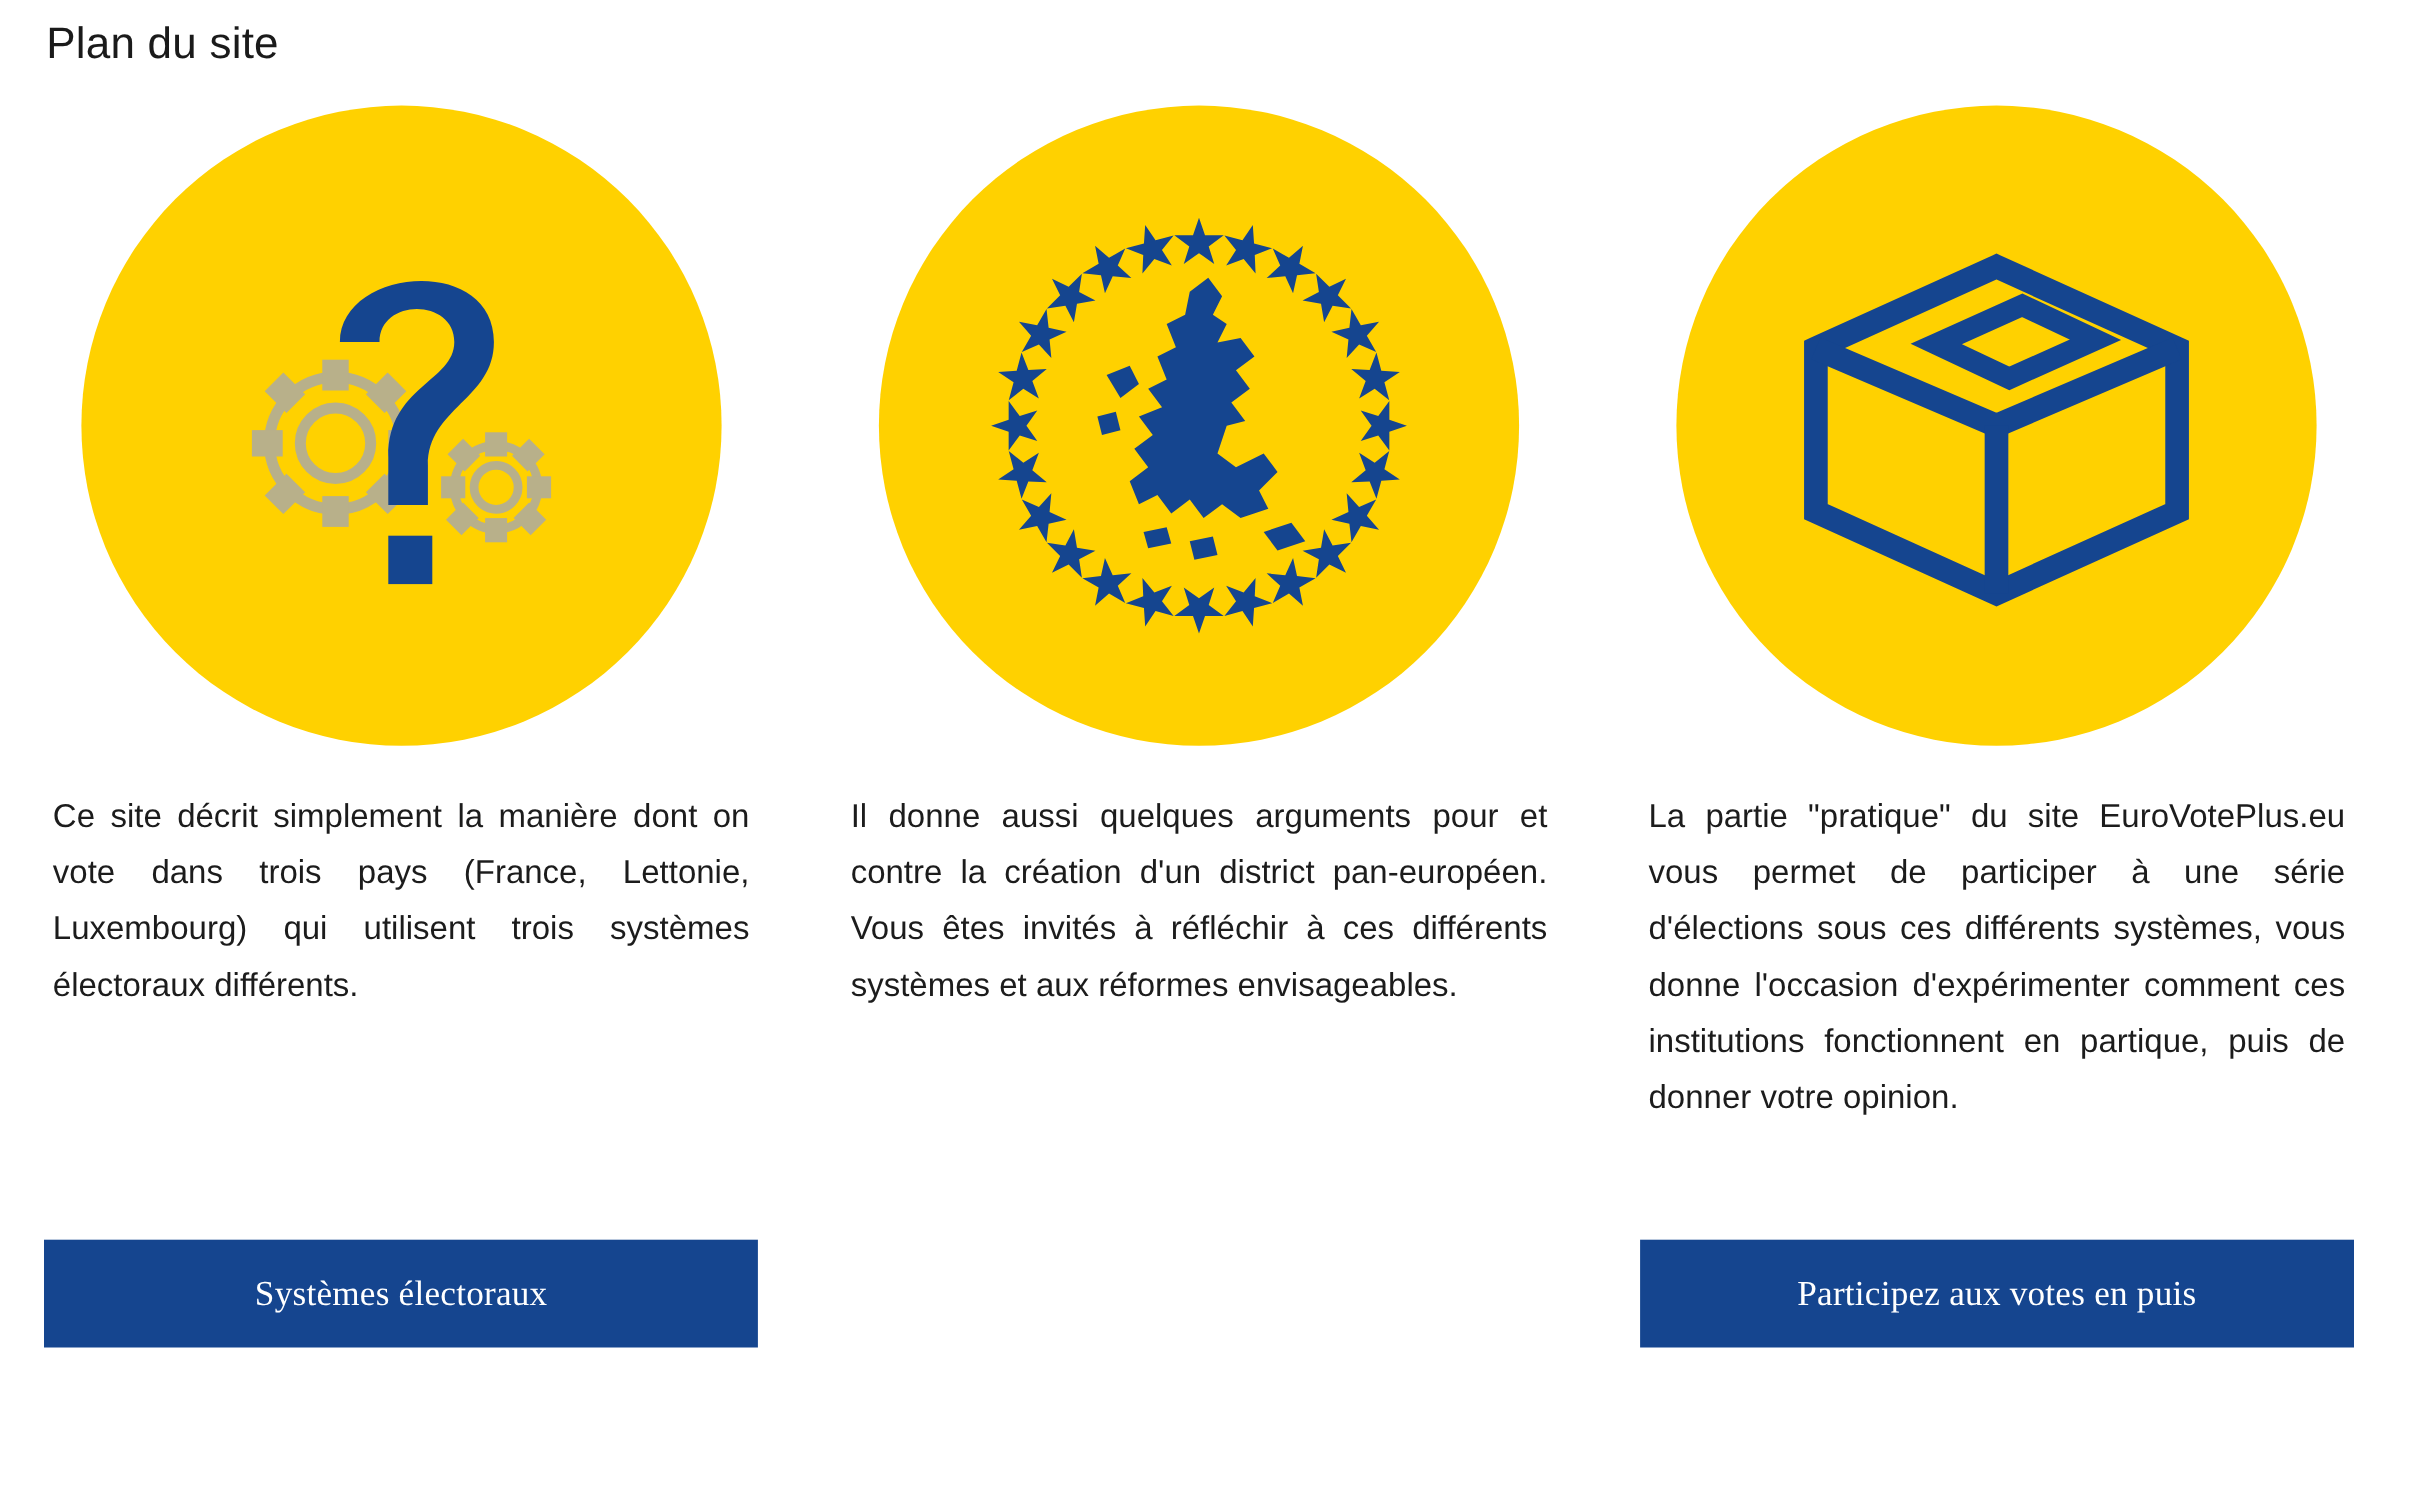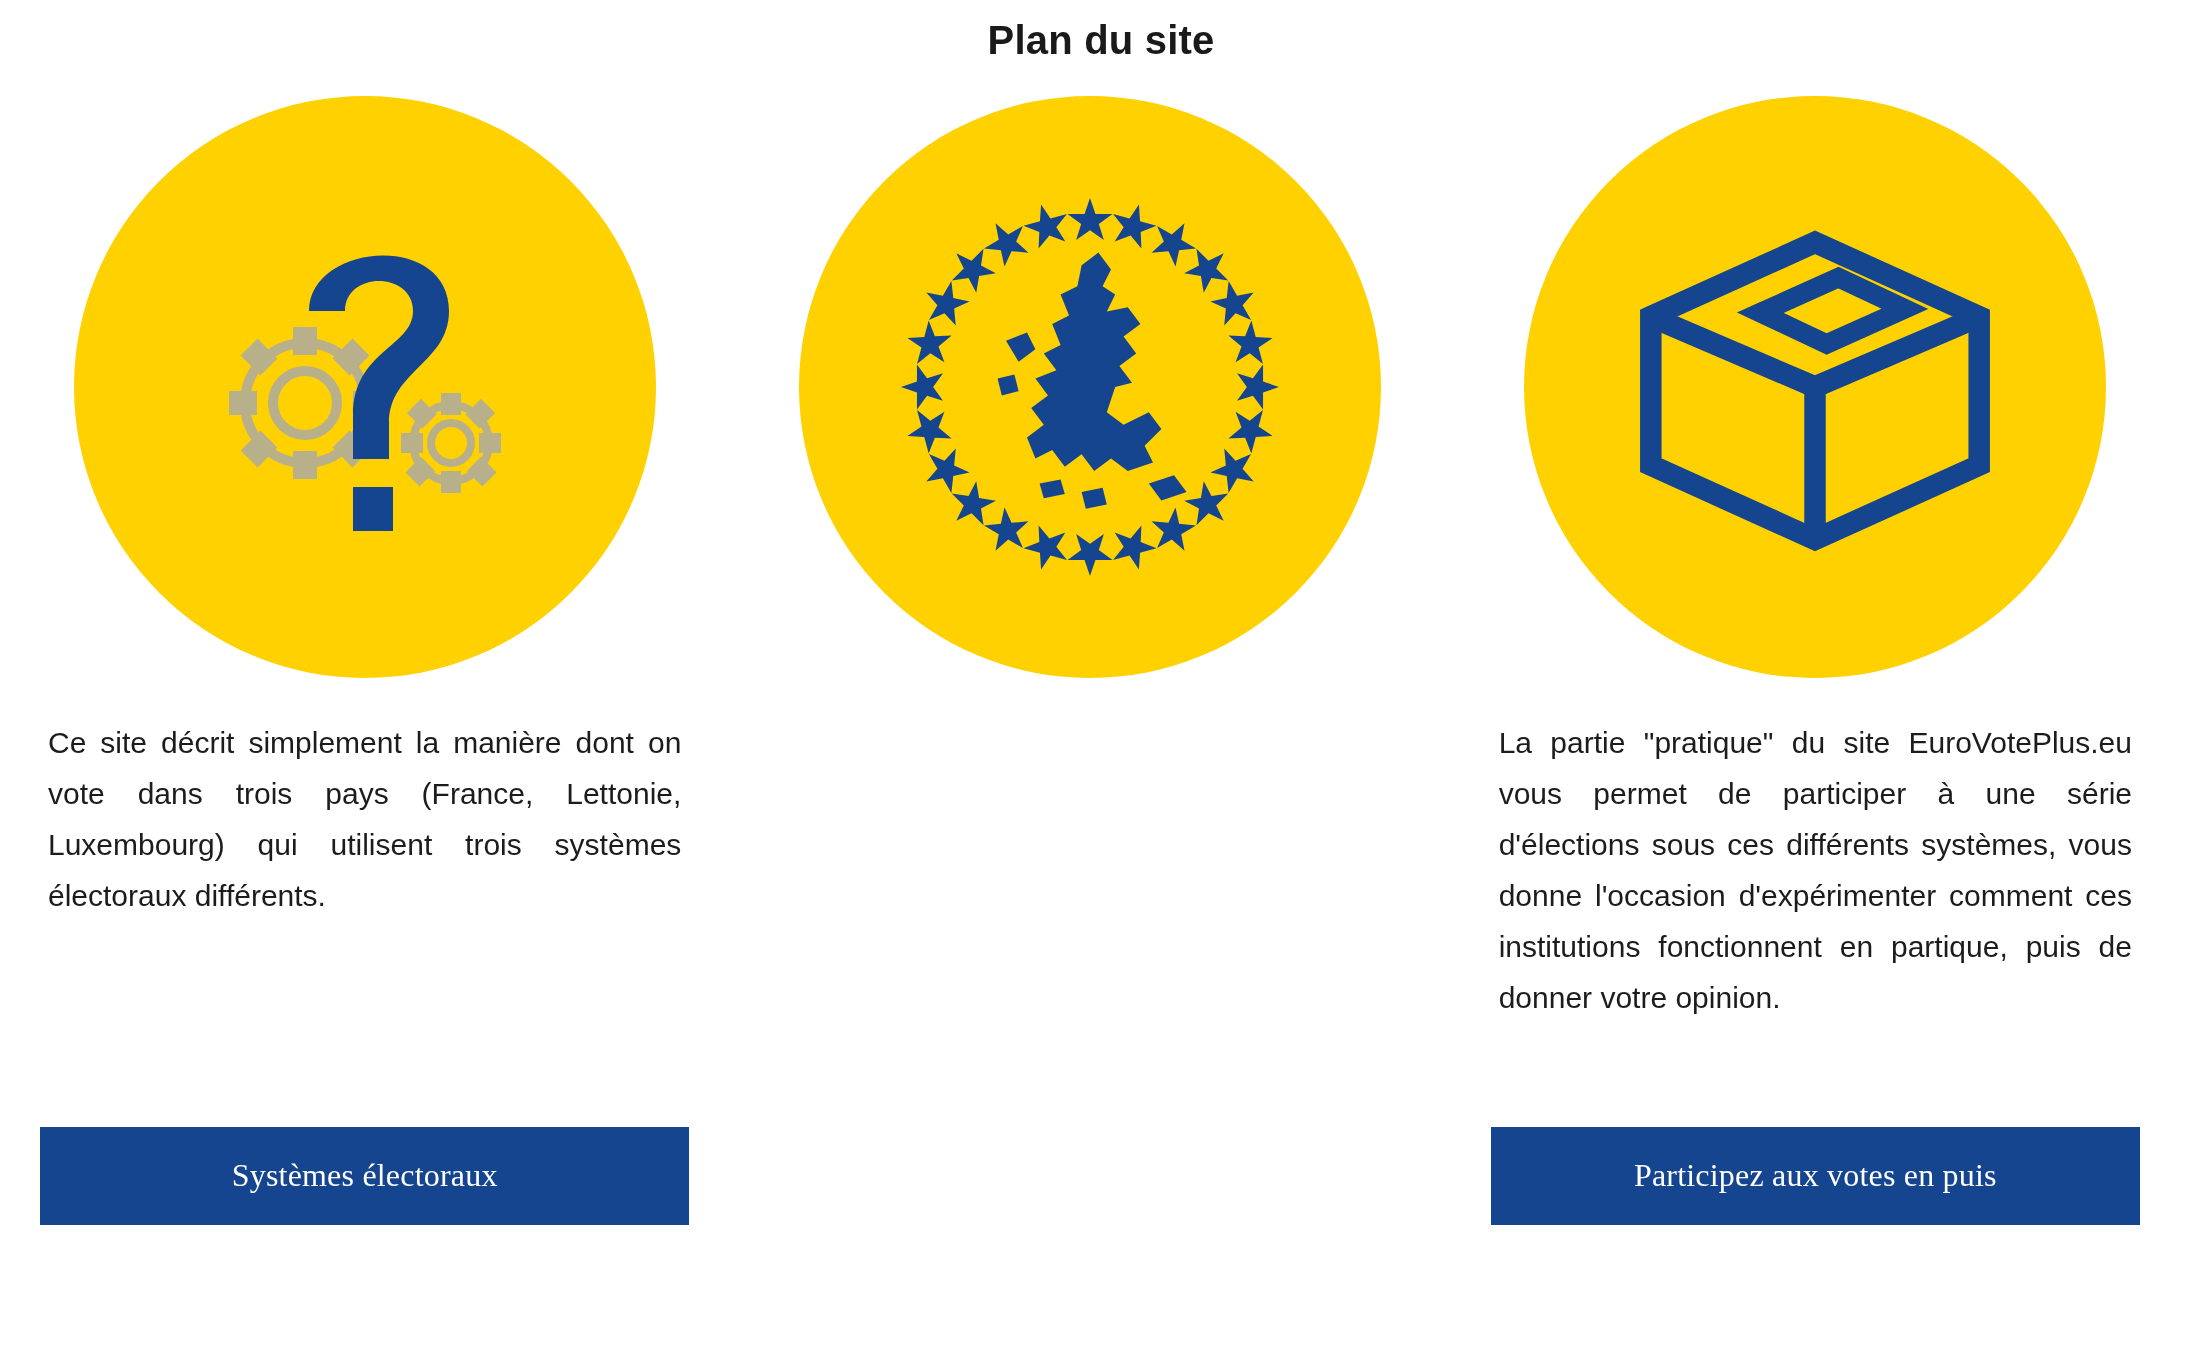--- a/index.html
+++ b/index.html
@@ -15,25 +15,24 @@
     overflow: hidden;
   }
   .page {
     width: 2200px;
     height: 1364px;
     padding: 18px 40px 0 40px;
     position: relative;
   }
   .page-title {
     font-size: 40px;
-    font-weight: bold;
+    font-weight: normal;
     color: #1a1a1a;
     letter-spacing: 0.2px;
     margin: 0 0 24px 2px;
-    text-align: center;
   }
   .columns {
     display: flex;
     gap: 76px;
     width: 2100px;
   }
   .col {
     width: 650px;
     display: flex;
     flex-direction: column;
@@ -180,20 +179,21 @@
                 <path d="M60 78 L70 74 L74 82 L66 88 Z"></path>
                 <path d="M56 96 L64 94 L66 102 L58 104 Z"></path>
                 <path d="M128 146 L140 142 L146 150 L134 154 Z"></path>
                 <path d="M96 150 L106 148 L108 156 L98 158 Z"></path>
                 <path d="M76 146 L86 144 L88 151 L78 153 Z"></path>
               </g>
             </svg>
           </span>
         </div>
       </div>
+      <p class="col-text">Il donne aussi quelques arguments pour et contre la création d'un district pan-européen. Vous êtes invités à réfléchir à ces différents systèmes et aux réformes envisageables.</p>
     </div>
 
     <div class="col">
       <div class="icon-wrap">
         <div class="circle">
           <span>
             <svg width="430" height="400" viewBox="0 0 220 200">
               <g fill="none" stroke="#15458f" stroke-width="11" stroke-linejoin="miter">
 
                 <path d="M26 64 L110 26 L194 64 L194 140 L110 178 L26 140 Z"></path>

